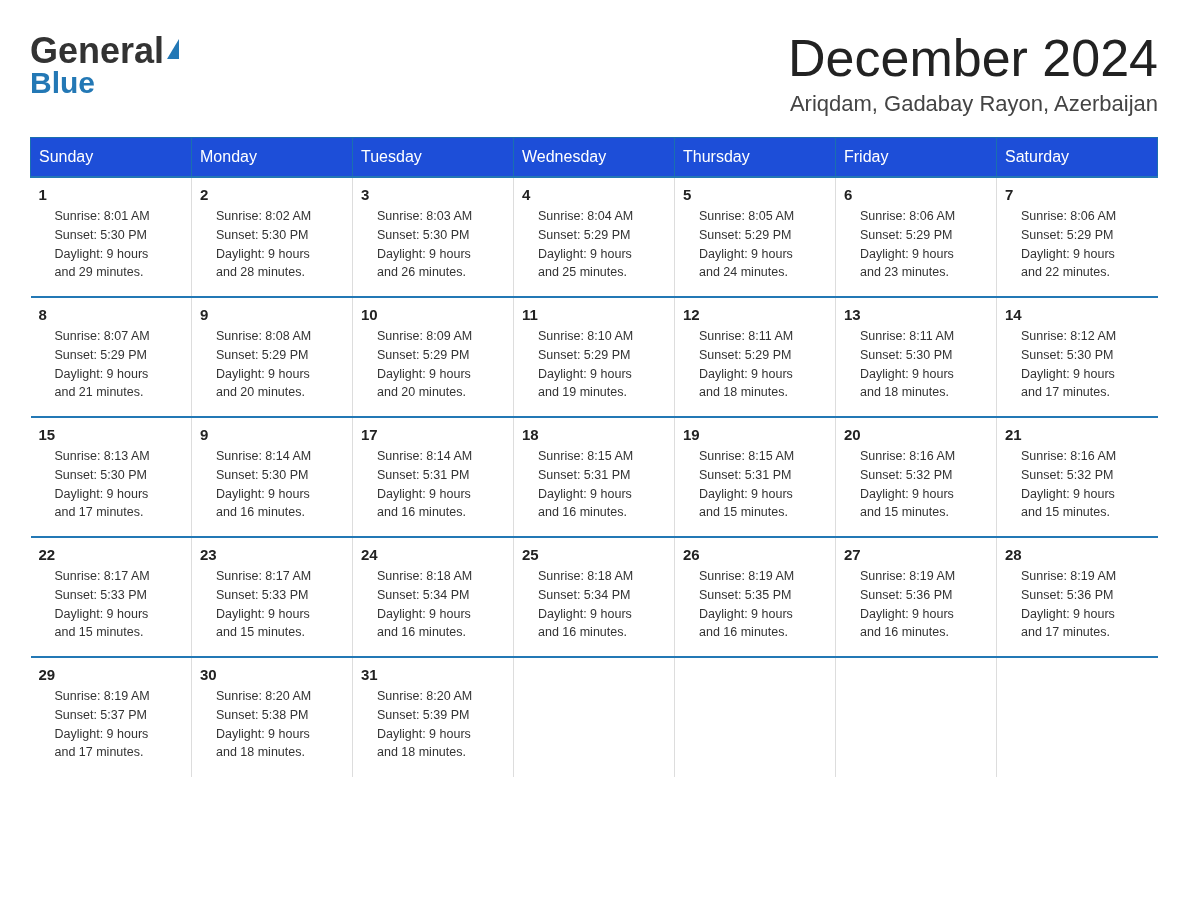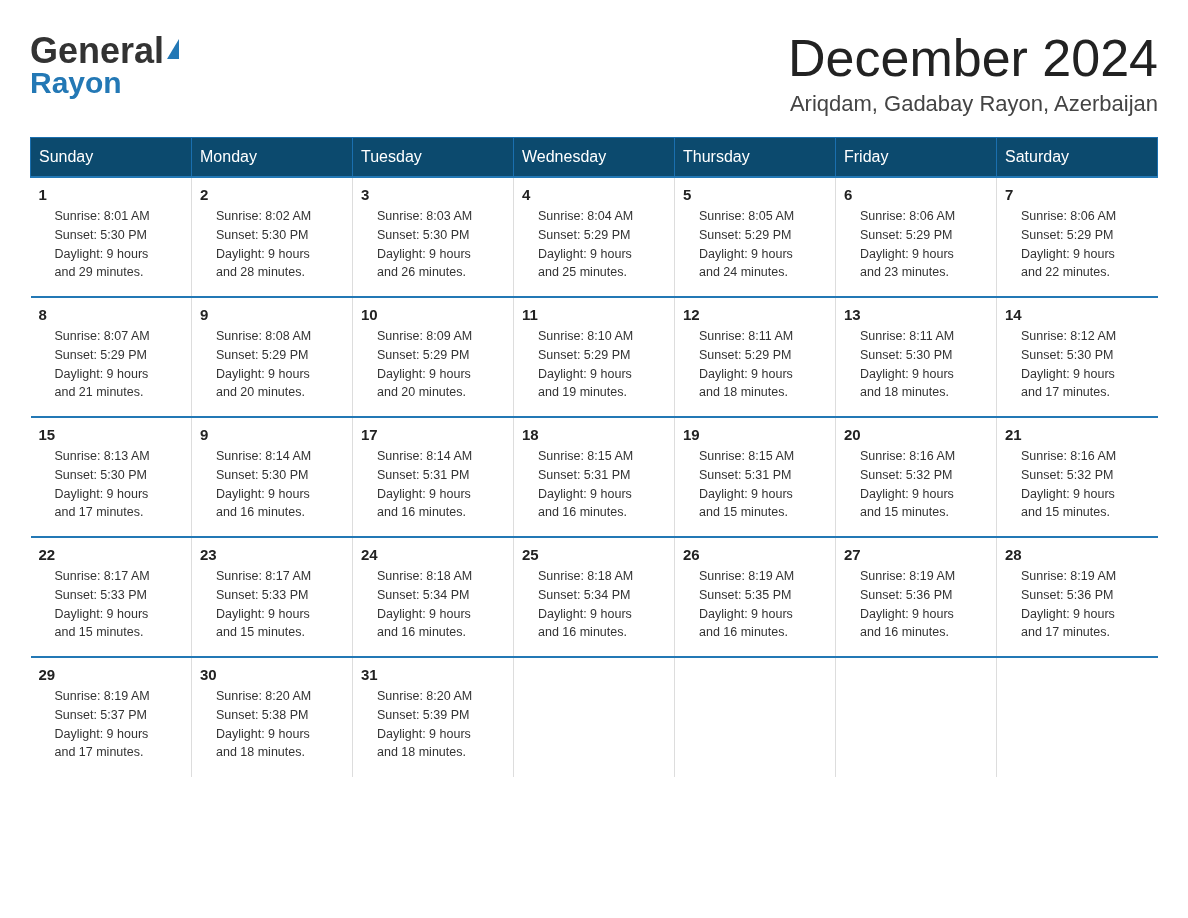--- a/index.html
+++ b/index.html
@@ -46,21 +46,21 @@
       margin-top: 4px;
     }
 
     table {
       width: 100%;
       border-collapse: collapse;
       table-layout: fixed;
     }
 
     thead tr {
-      background-color: #0c4a6e;
+      background-color: #1d4ed8;
       margin-left: 20px;
     }
 
     thead th {
       color: #fff;
       font-size: 16px;
       font-weight: normal;
       padding: 10px 8px;
       text-align: left;
       border: 1px solid #1a6faf;
@@ -135,21 +135,21 @@
   </style>
 </head>
 <body>
 
 <div class="header">
   <div class="logo">
     <div class="logo-line1">
       <span class="logo-text-general">General</span>
       <span class="logo-arrow"></span>
     </div>
-    <div class="logo-line2">Rayon</div>
+    <div class="logo-line2">Blue</div>
   </div>
   <div class="title-block">
     <div class="month-title">December 2024</div>
     <div class="location-title">Ariqdam, Gadabay Rayon, Azerbaijan</div>
   </div>
 </div>
 
 <table>
   <thead>
     <tr>

